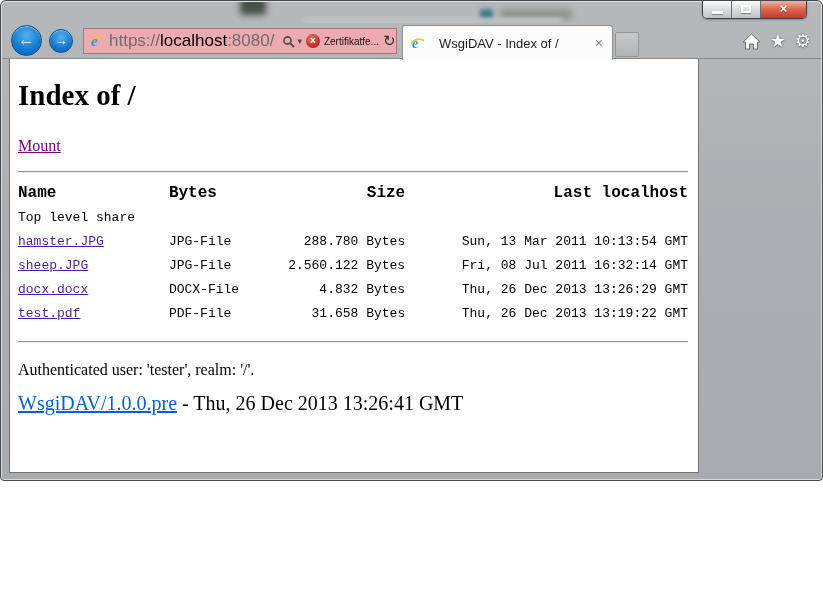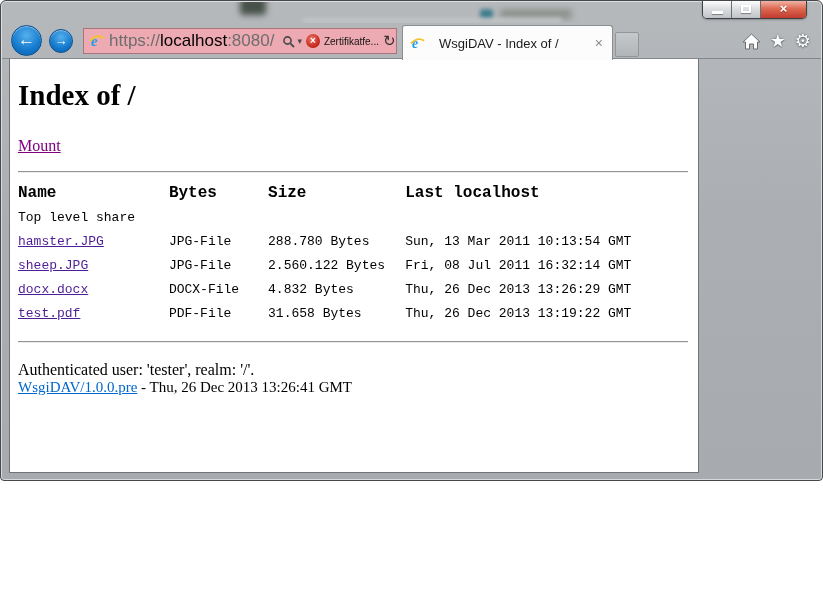--- a/index.html
+++ b/index.html
@@ -85,25 +85,25 @@
                 margin:16px 0 0 0; }
   .hr-after-table { margin-top:12px; }
 
   table.files { margin-top:8px; border-collapse:collapse; table-layout:fixed; }
   .files col.c-name { width:173px; } .files col.c-type { width:109px; }
   .files col.c-size { width:144px; } .files col.c-mod  { width:302px; }
   .files th, .files td { padding:0; height:24px; white-space:nowrap; vertical-align:middle;
                          font-family:"Liberation Mono","DejaVu Sans Mono",monospace;
                          font-size:13px; font-weight:normal; text-align:left; overflow:hidden; }
   .files th { font-family:Liberation Mono, monospace; font-weight:bold; font-size:16px; }
-  .files .right { text-align:left; }
+  .files .right { text-align:right; }
   .files a.file-link { color:#4c1d95; text-decoration:underline; cursor:pointer; }
 
   .auth-line { margin-top:18px; font-size:16px; }
-  .server-line { font-size:15px; }
+  .server-line { margin-top:13px; font-size:20px; }
   .server-line a { color:#0066cc; text-decoration:underline; cursor:pointer; }
 </style>
 </head>
 <body>
 
 <div class="screen">
   <div class="window">
 
     <div class="titlebar">
       <div class="blob blob1"></div>

